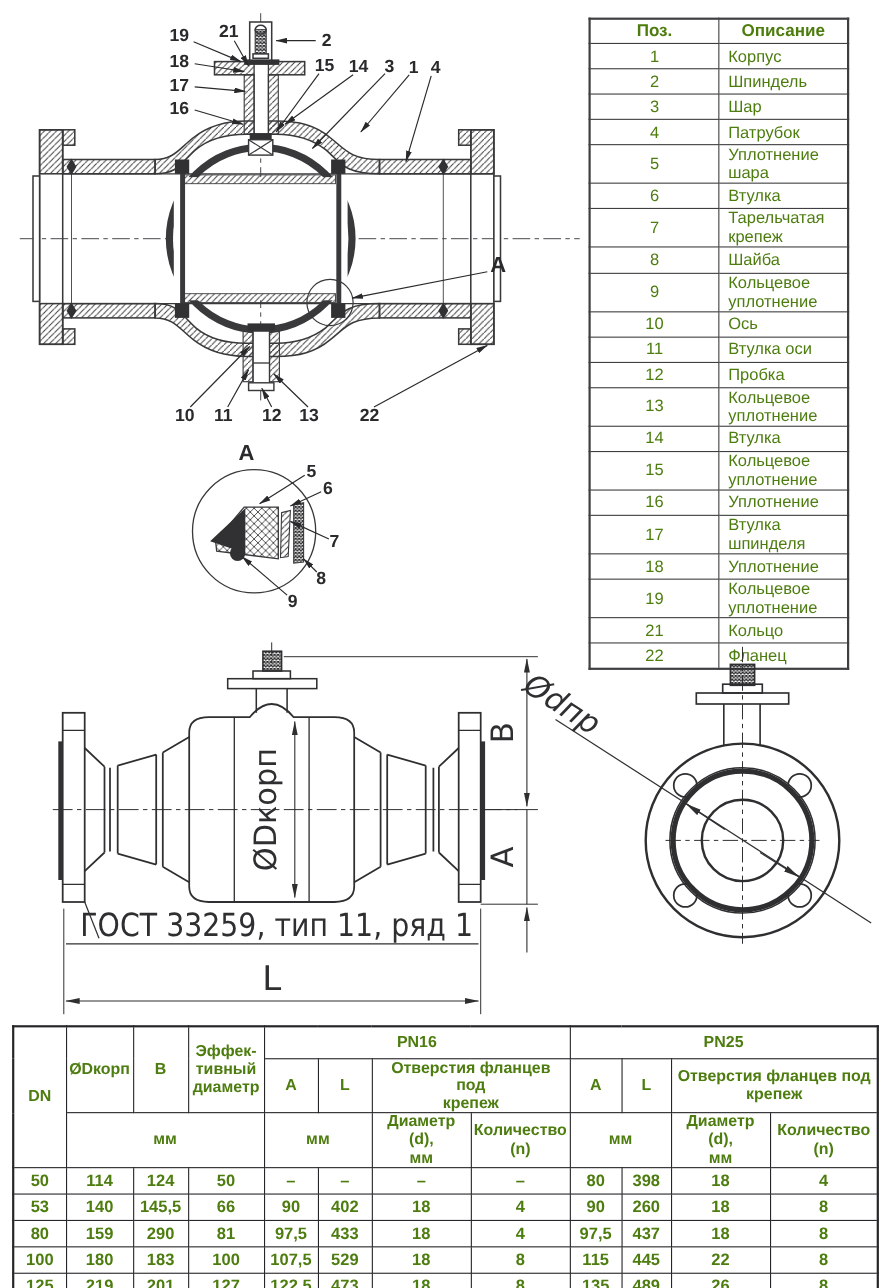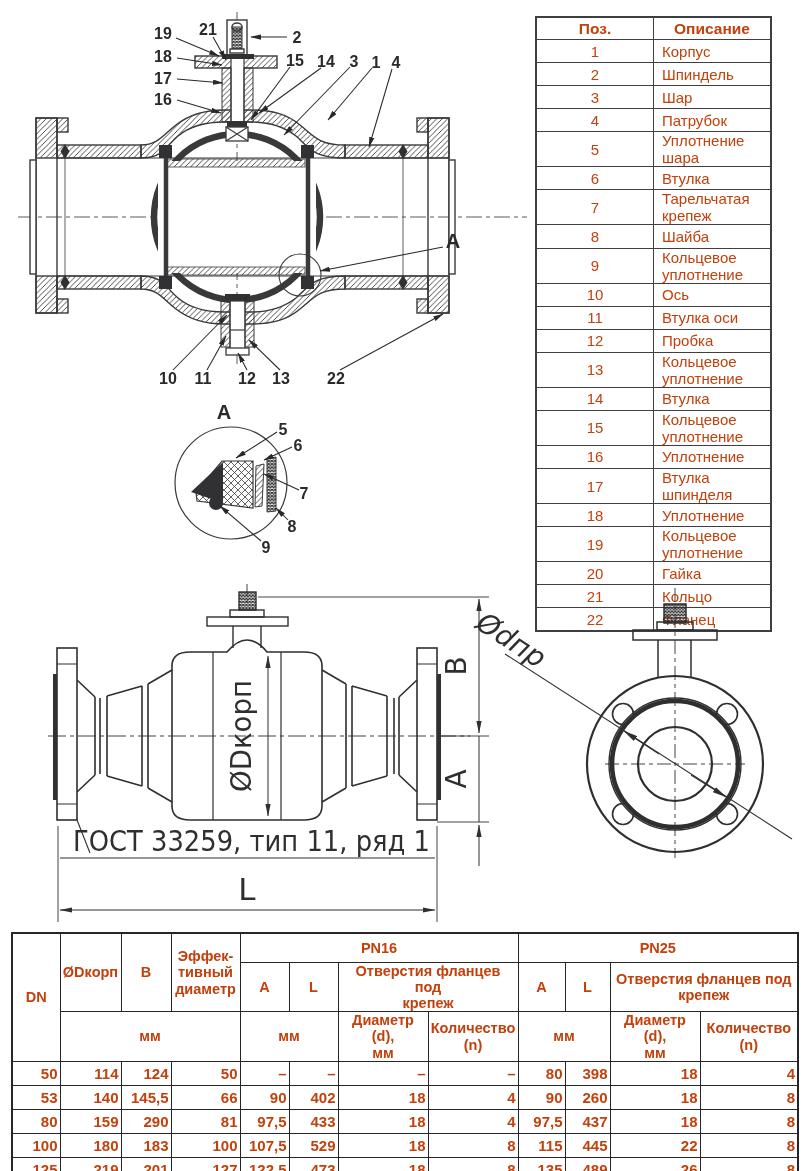--- a/index.html
+++ b/index.html
@@ -1,38 +1,38 @@
 <!DOCTYPE html>
 <html><head>
 <meta charset="utf-8">
 <style>
   html,body{margin:0;padding:0;background:#ffffff;}
   #page{position:relative;width:807px;height:1171px;background:#fff;
-        font-family:"Liberation Sans",sans-serif;color:#c2410c;overflow:hidden;}
+        font-family:"Liberation Sans",sans-serif;color:#4d7c0f;overflow:hidden;}
   svg{position:absolute;left:0;}
   
   .cl{font-family:"Liberation Sans",sans-serif;font-size:16px;font-weight:600;
       fill:#2a2a2c;text-anchor:middle;dominant-baseline:central;}
   .clBig{font-size:20px;}
   .dim{font-family:"DejaVu Sans",sans-serif;font-size:28px;font-weight:400;
        fill:#2f2f31;text-anchor:middle;}
   .dimI{font-style:italic;}
   .gost{font-family:"DejaVu Sans",sans-serif;font-size:29px;fill:#2f2f31;}
   
   table{position:absolute;border-collapse:collapse;table-layout:fixed;background:#fff;}
   .parts{left:535px;top:16px;width:237px;border:2px solid #3f3f41;padding-left:45px;}
   .parts th{border:1.4px solid #3f3f41;font-size:15.5px;font-weight:700;height:21px;padding:0;}
   .parts td{border:1.4px solid #3f3f41;font-size:15px;font-weight:400;height:22.1px;padding:0;}
   .parts td:first-child{text-align:center;width:48px;}
   .parts td:last-child{text-align:left;padding-left:8px;}
   .spec{left:11px;top:932px;width:786px;border:2.5px solid #26262a;
         text-align:center;}
   .spec th,.spec td{border:1.5px solid #26262a;padding:0 2px;}
   .spec th{font-size:14.5px;font-weight:700;line-height:1.12;white-space:pre-line;}
-  .spec td{font-size:15px;font-weight:700;text-align:right;}
+  .spec td{font-size:15px;font-weight:700;}
   .spec tr.hr1{height:29px;}
   .spec tr.hr2{height:40px;}
   .spec tr.hr3{height:41px;}
   .spec tbody tr{height:24px;}
 </style>
 </head>
 <body>
 
 <div id="page">
 
@@ -284,24 +284,20 @@
           <td>17</td>
           <td>Втулка шпинделя</td>
         </tr>
         <tr>
           <td>18</td>
           <td>Уплотнение</td>
         </tr>
         <tr>
           <td>19</td>
           <td>Кольцевое уплотнение</td>
-        </tr>
-        <tr>
-          <td>20</td>
-          <td>Гайка</td>
         </tr>
         <tr>
           <td>21</td>
           <td>Кольцо</td>
         </tr>
         <tr>
           <td>22</td>
           <td>Фланец</td>
         </tr>
       </tbody>

